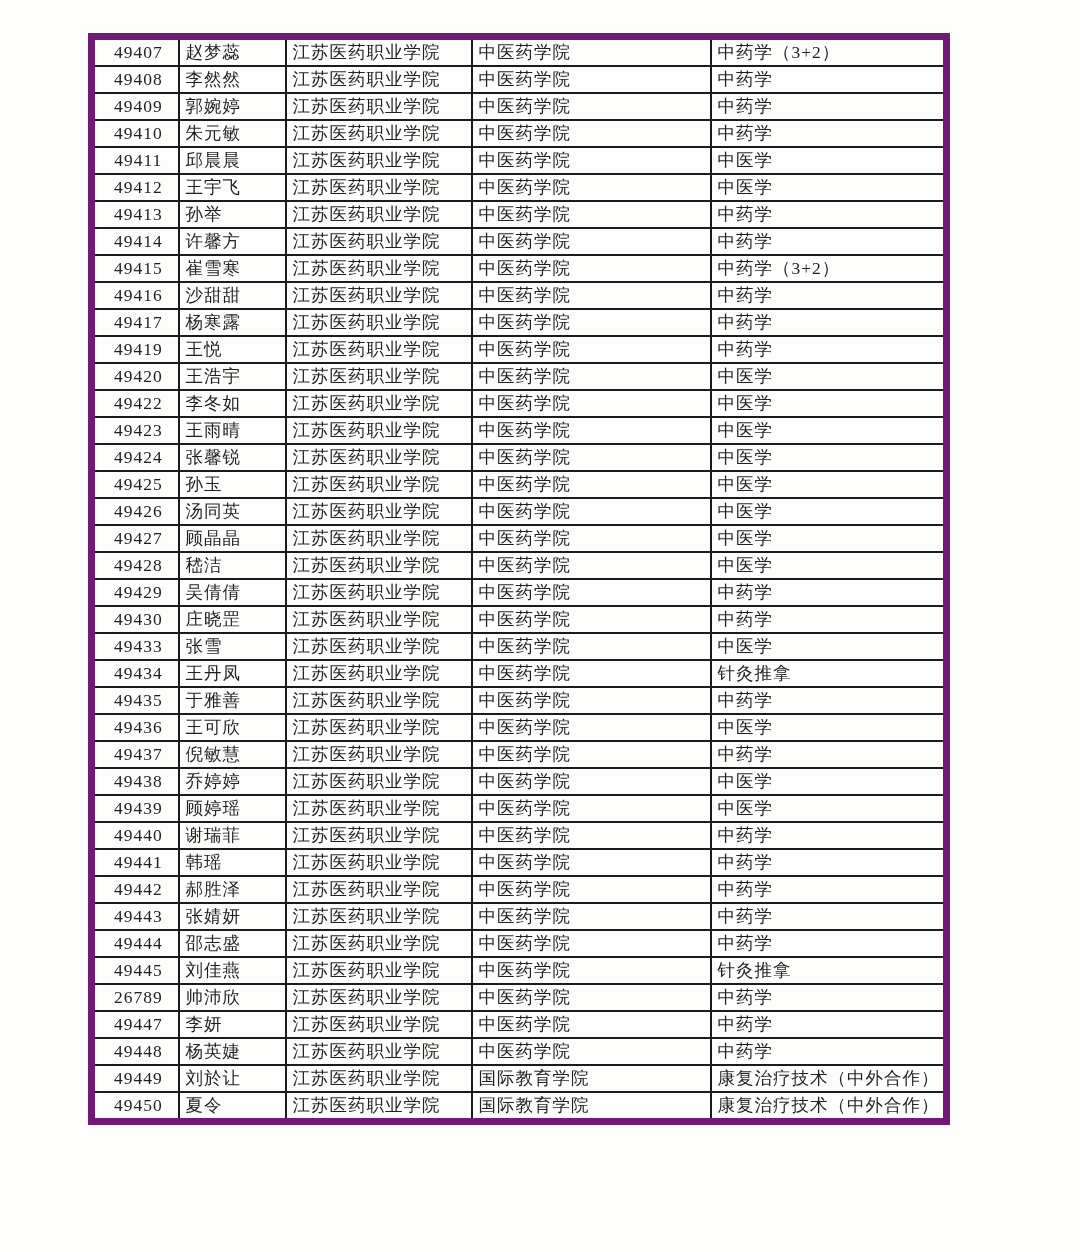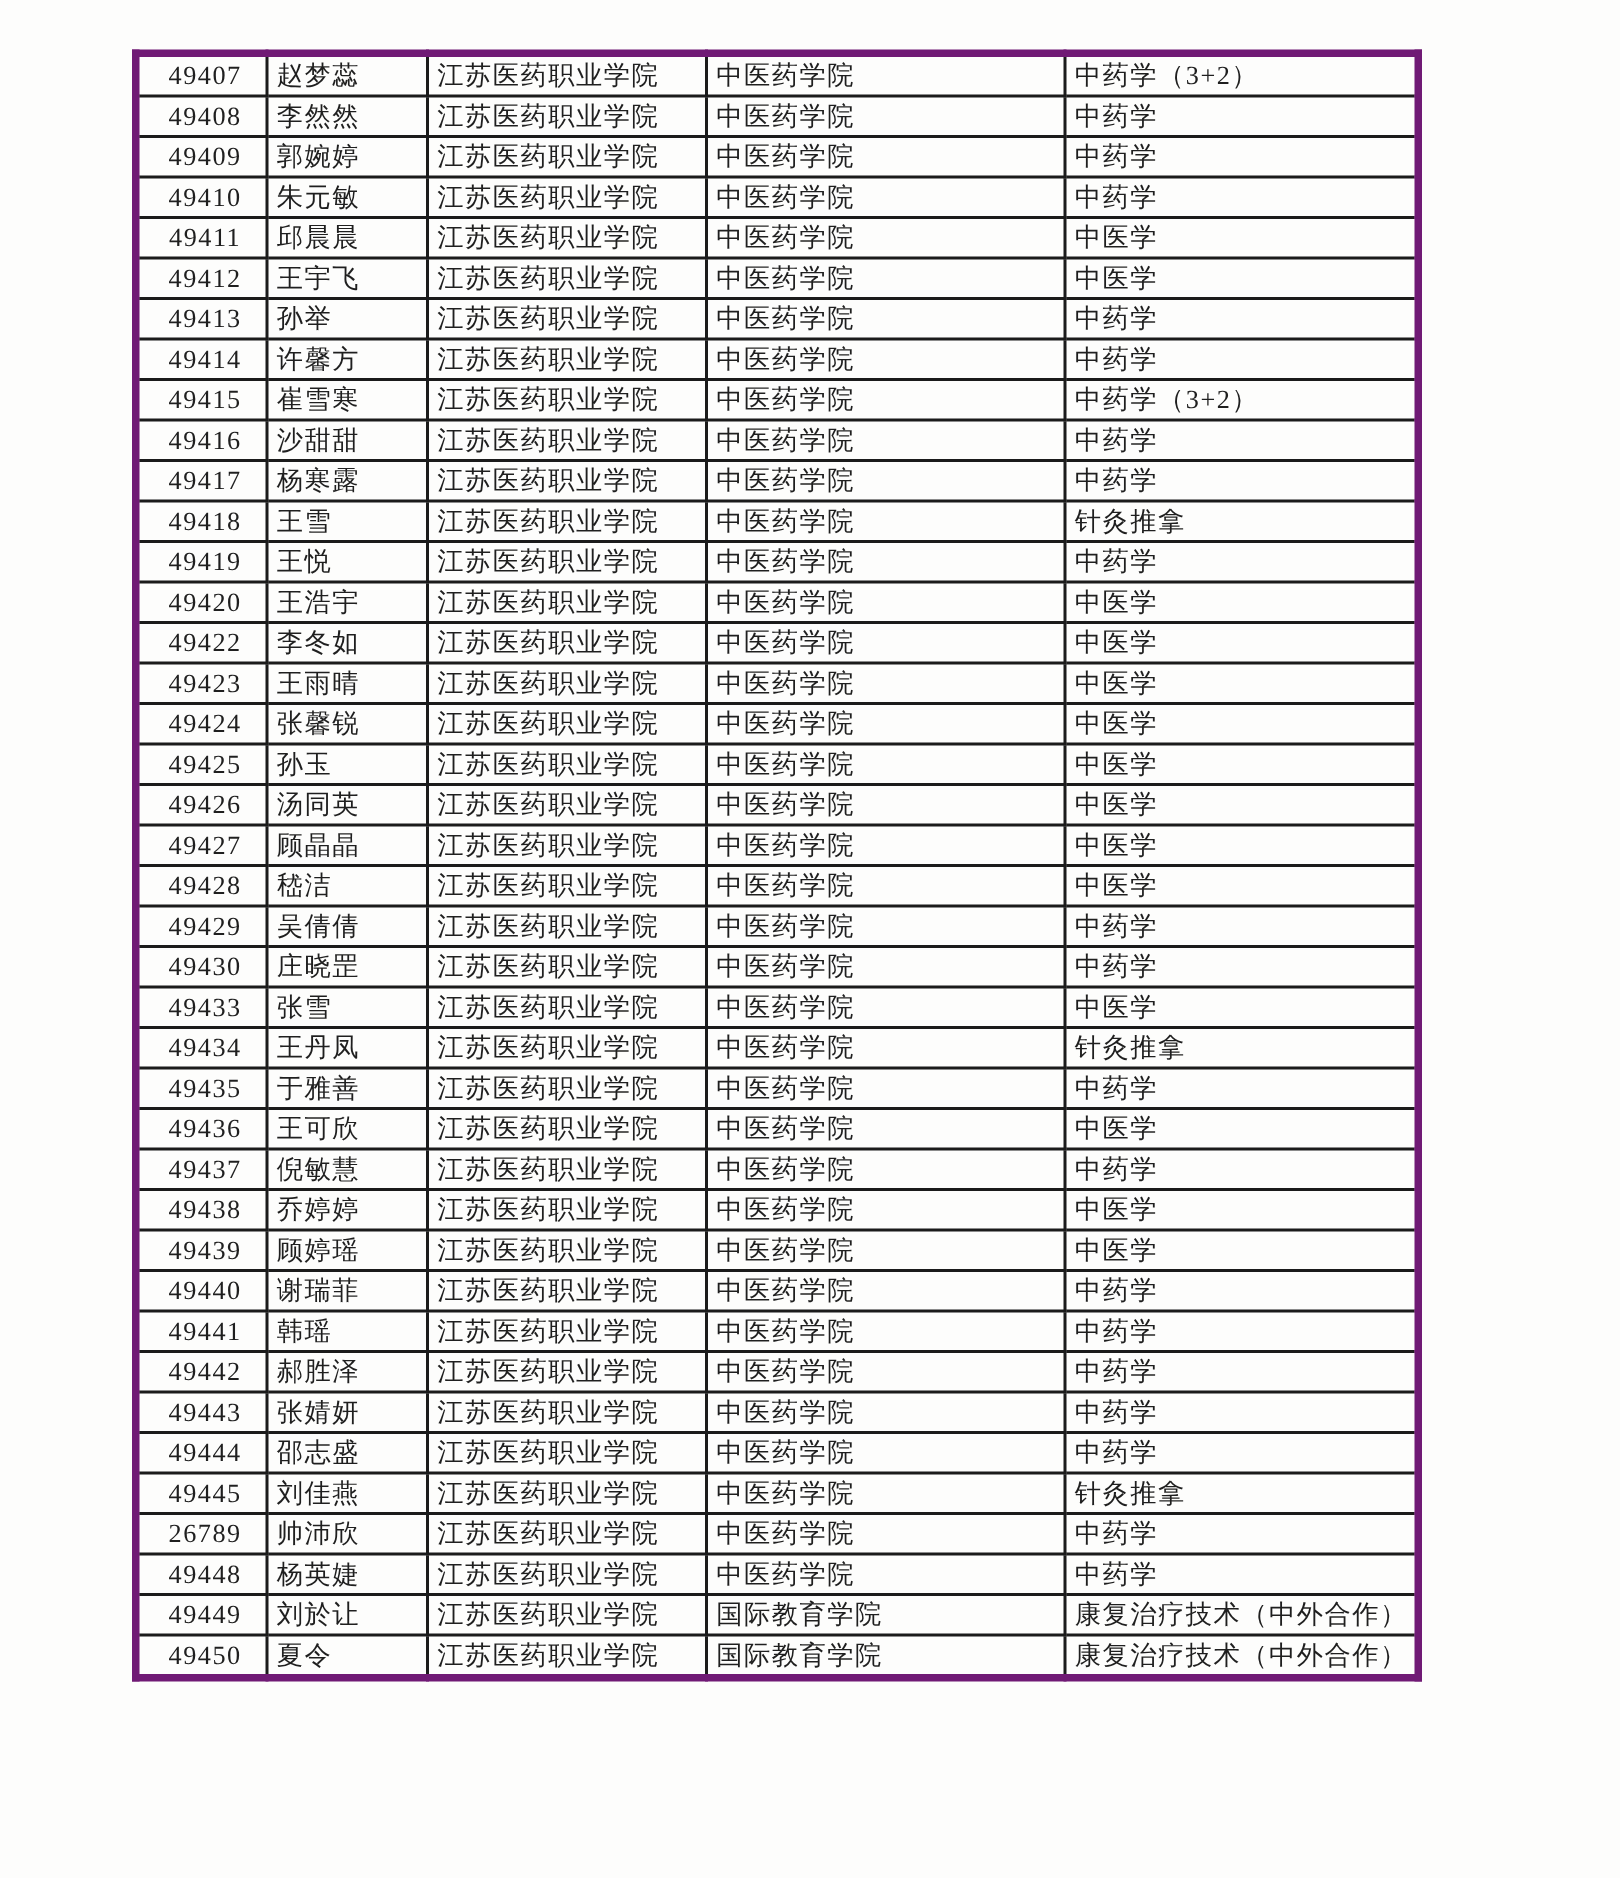--- a/index.html
+++ b/index.html
@@ -13,21 +13,21 @@
     width:1080px;height:1252px;
     background:#fdfdfc;
     overflow:hidden;
   }
   table.roster{
     position:absolute;
     left:88px;top:33px;
     width:855px;
     border-collapse:collapse;
     table-layout:fixed;
-    border:5px solid #701a75;
+    border:7px solid #701a75;
   }
   table.roster td{
     border:2px solid #1b1b1b;
     height:25px;
     font-size:17.5px;
     line-height:25px;
     color:#1f1f1f;
     padding:0 2px 0 6px;
     white-space:nowrap;
     overflow:hidden;
@@ -129,27 +129,20 @@
           <td class="col4">中药学</td>
         </tr>
         <tr>
           <td class="col0">49417</td>
           <td class="col1">杨寒露</td>
           <td class="col2">江苏医药职业学院</td>
           <td class="col3">中医药学院</td>
           <td class="col4">中药学</td>
         </tr>
         <tr>
-          <td class="col0">49418</td>
-          <td class="col1">王雪</td>
-          <td class="col2">江苏医药职业学院</td>
-          <td class="col3">中医药学院</td>
-          <td class="col4">针灸推拿</td>
-        </tr>
-        <tr>
           <td class="col0">49419</td>
           <td class="col1">王悦</td>
           <td class="col2">江苏医药职业学院</td>
           <td class="col3">中医药学院</td>
           <td class="col4">中药学</td>
         </tr>
         <tr>
           <td class="col0">49420</td>
           <td class="col1">王浩宇</td>
           <td class="col2">江苏医药职业学院</td>
@@ -306,20 +299,27 @@
         <tr>
           <td class="col0">49445</td>
           <td class="col1">刘佳燕</td>
           <td class="col2">江苏医药职业学院</td>
           <td class="col3">中医药学院</td>
           <td class="col4">针灸推拿</td>
         </tr>
         <tr>
           <td class="col0">26789</td>
           <td class="col1">帅沛欣</td>
+          <td class="col2">江苏医药职业学院</td>
+          <td class="col3">中医药学院</td>
+          <td class="col4">中药学</td>
+        </tr>
+        <tr>
+          <td class="col0">49447</td>
+          <td class="col1">李妍</td>
           <td class="col2">江苏医药职业学院</td>
           <td class="col3">中医药学院</td>
           <td class="col4">中药学</td>
         </tr>
         <tr>
           <td class="col0">49448</td>
           <td class="col1">杨英婕</td>
           <td class="col2">江苏医药职业学院</td>
           <td class="col3">中医药学院</td>
           <td class="col4">中药学</td>

